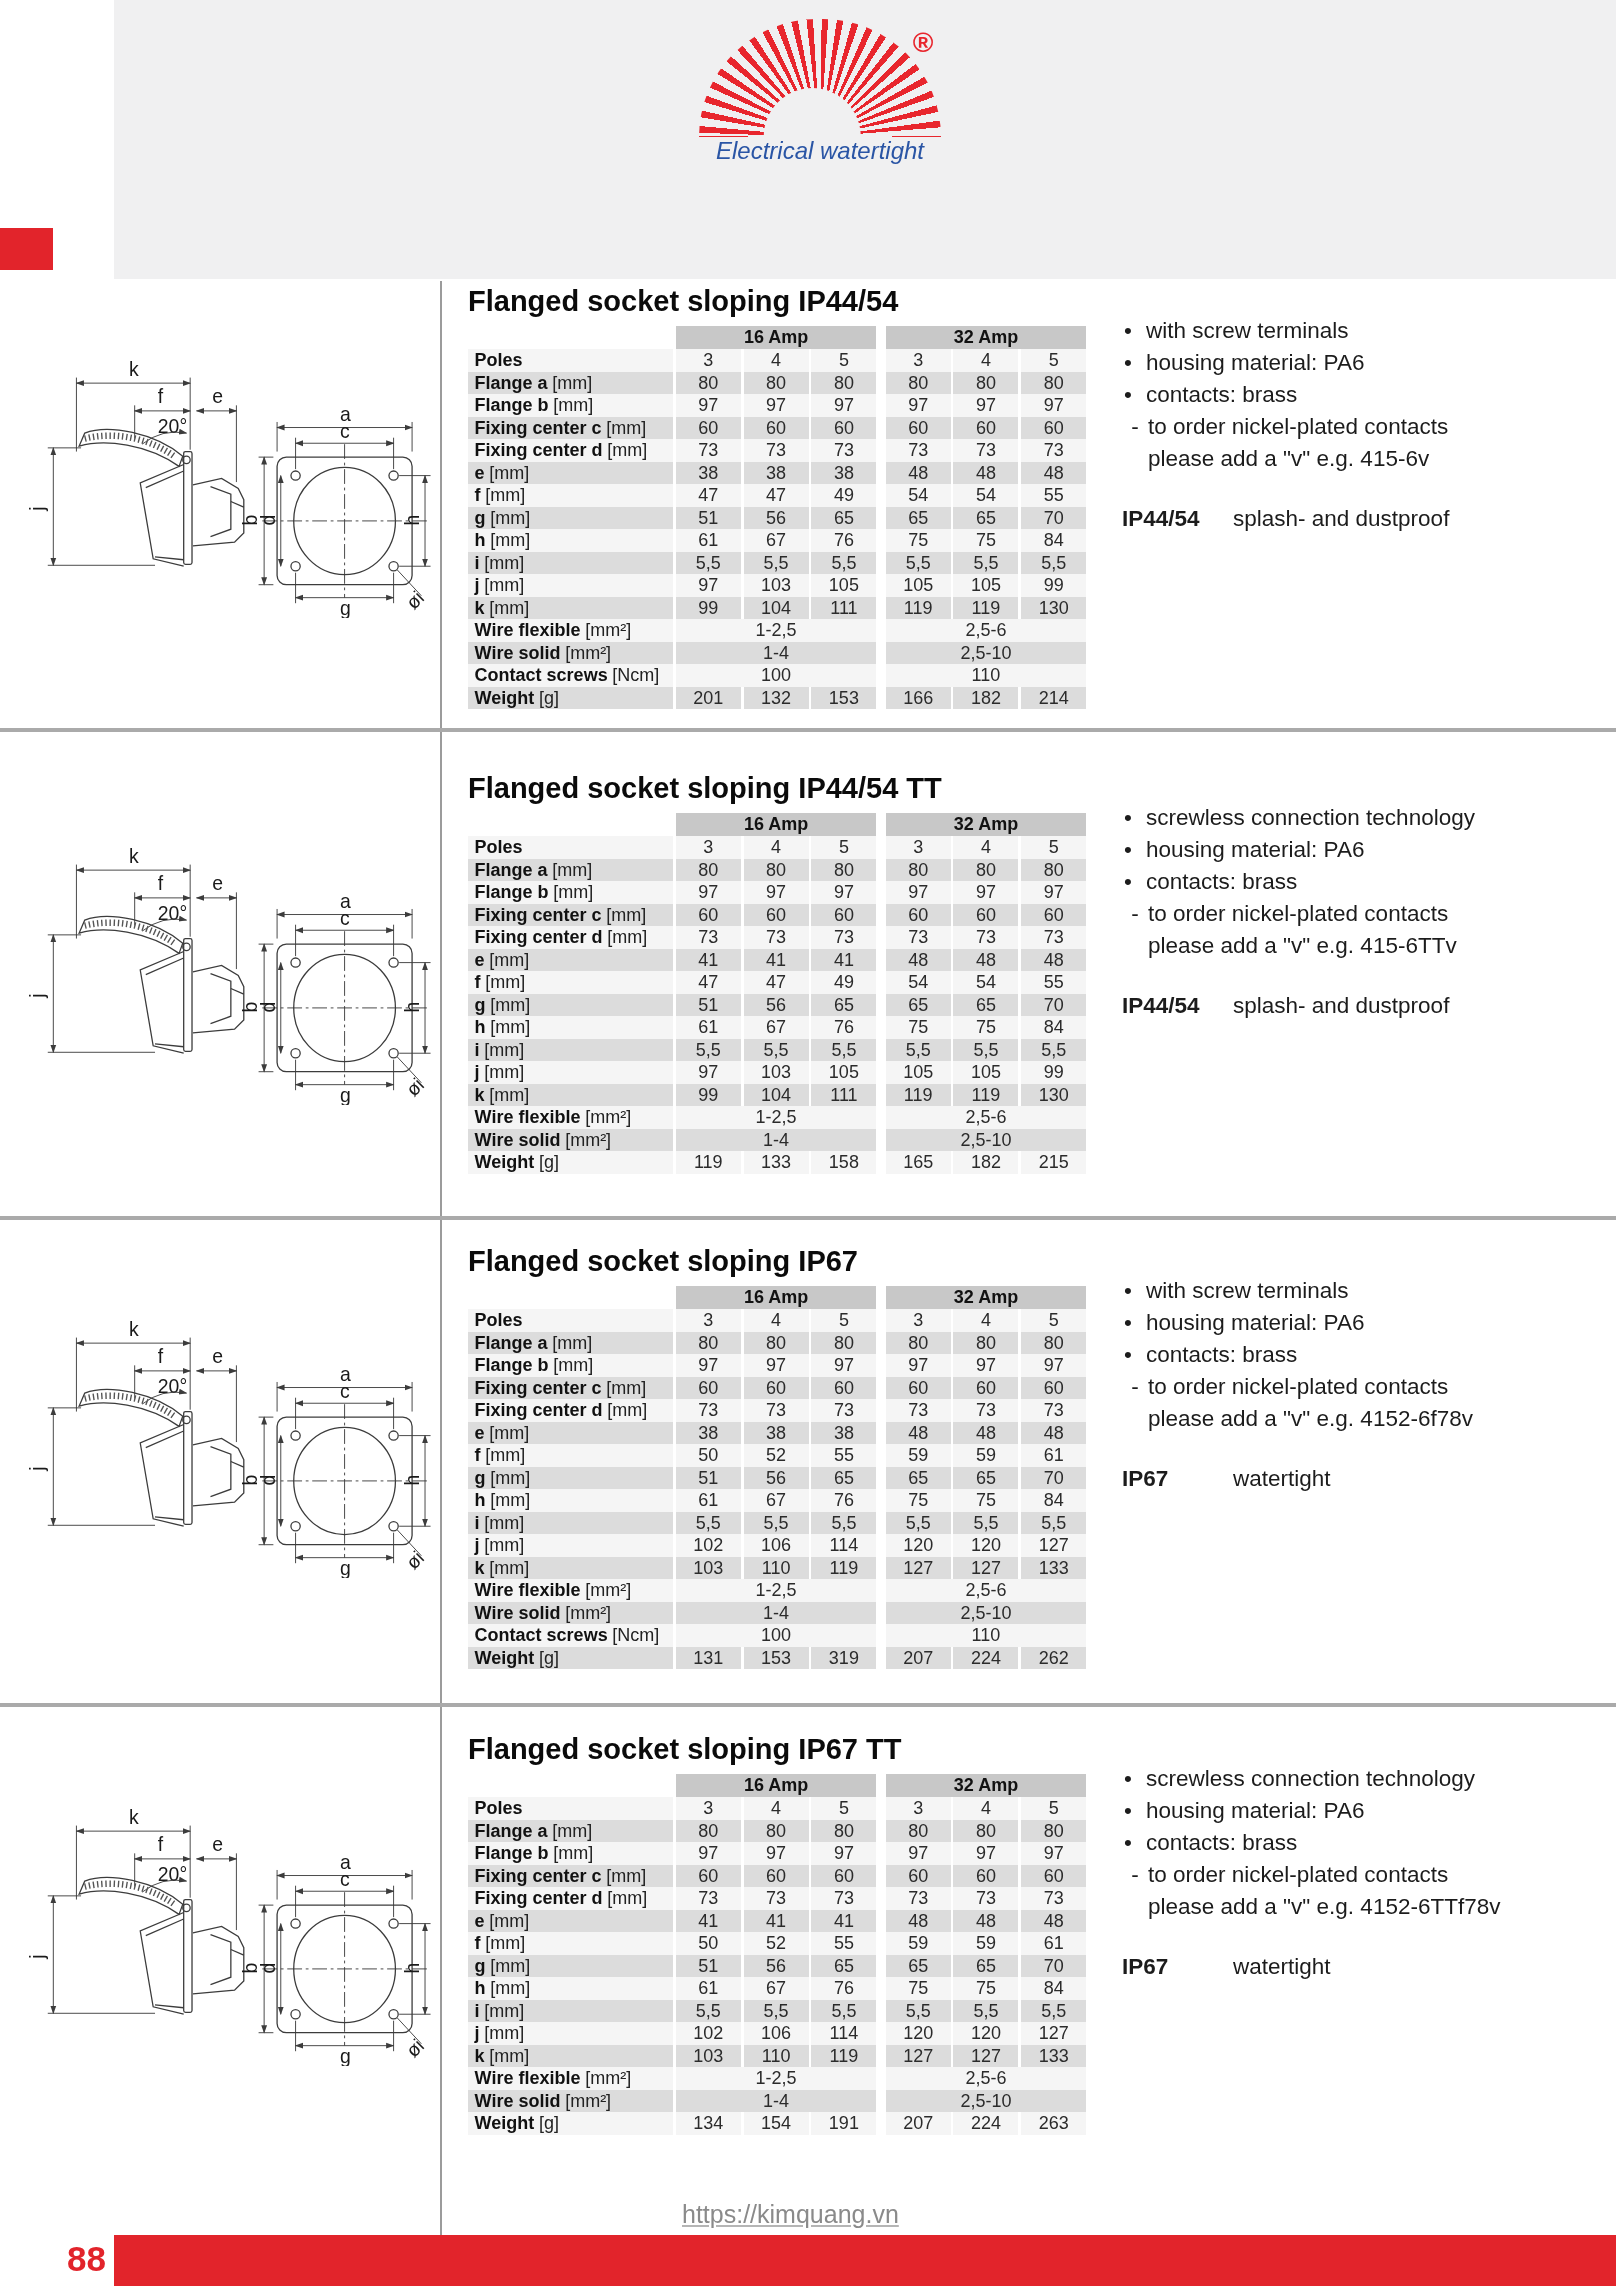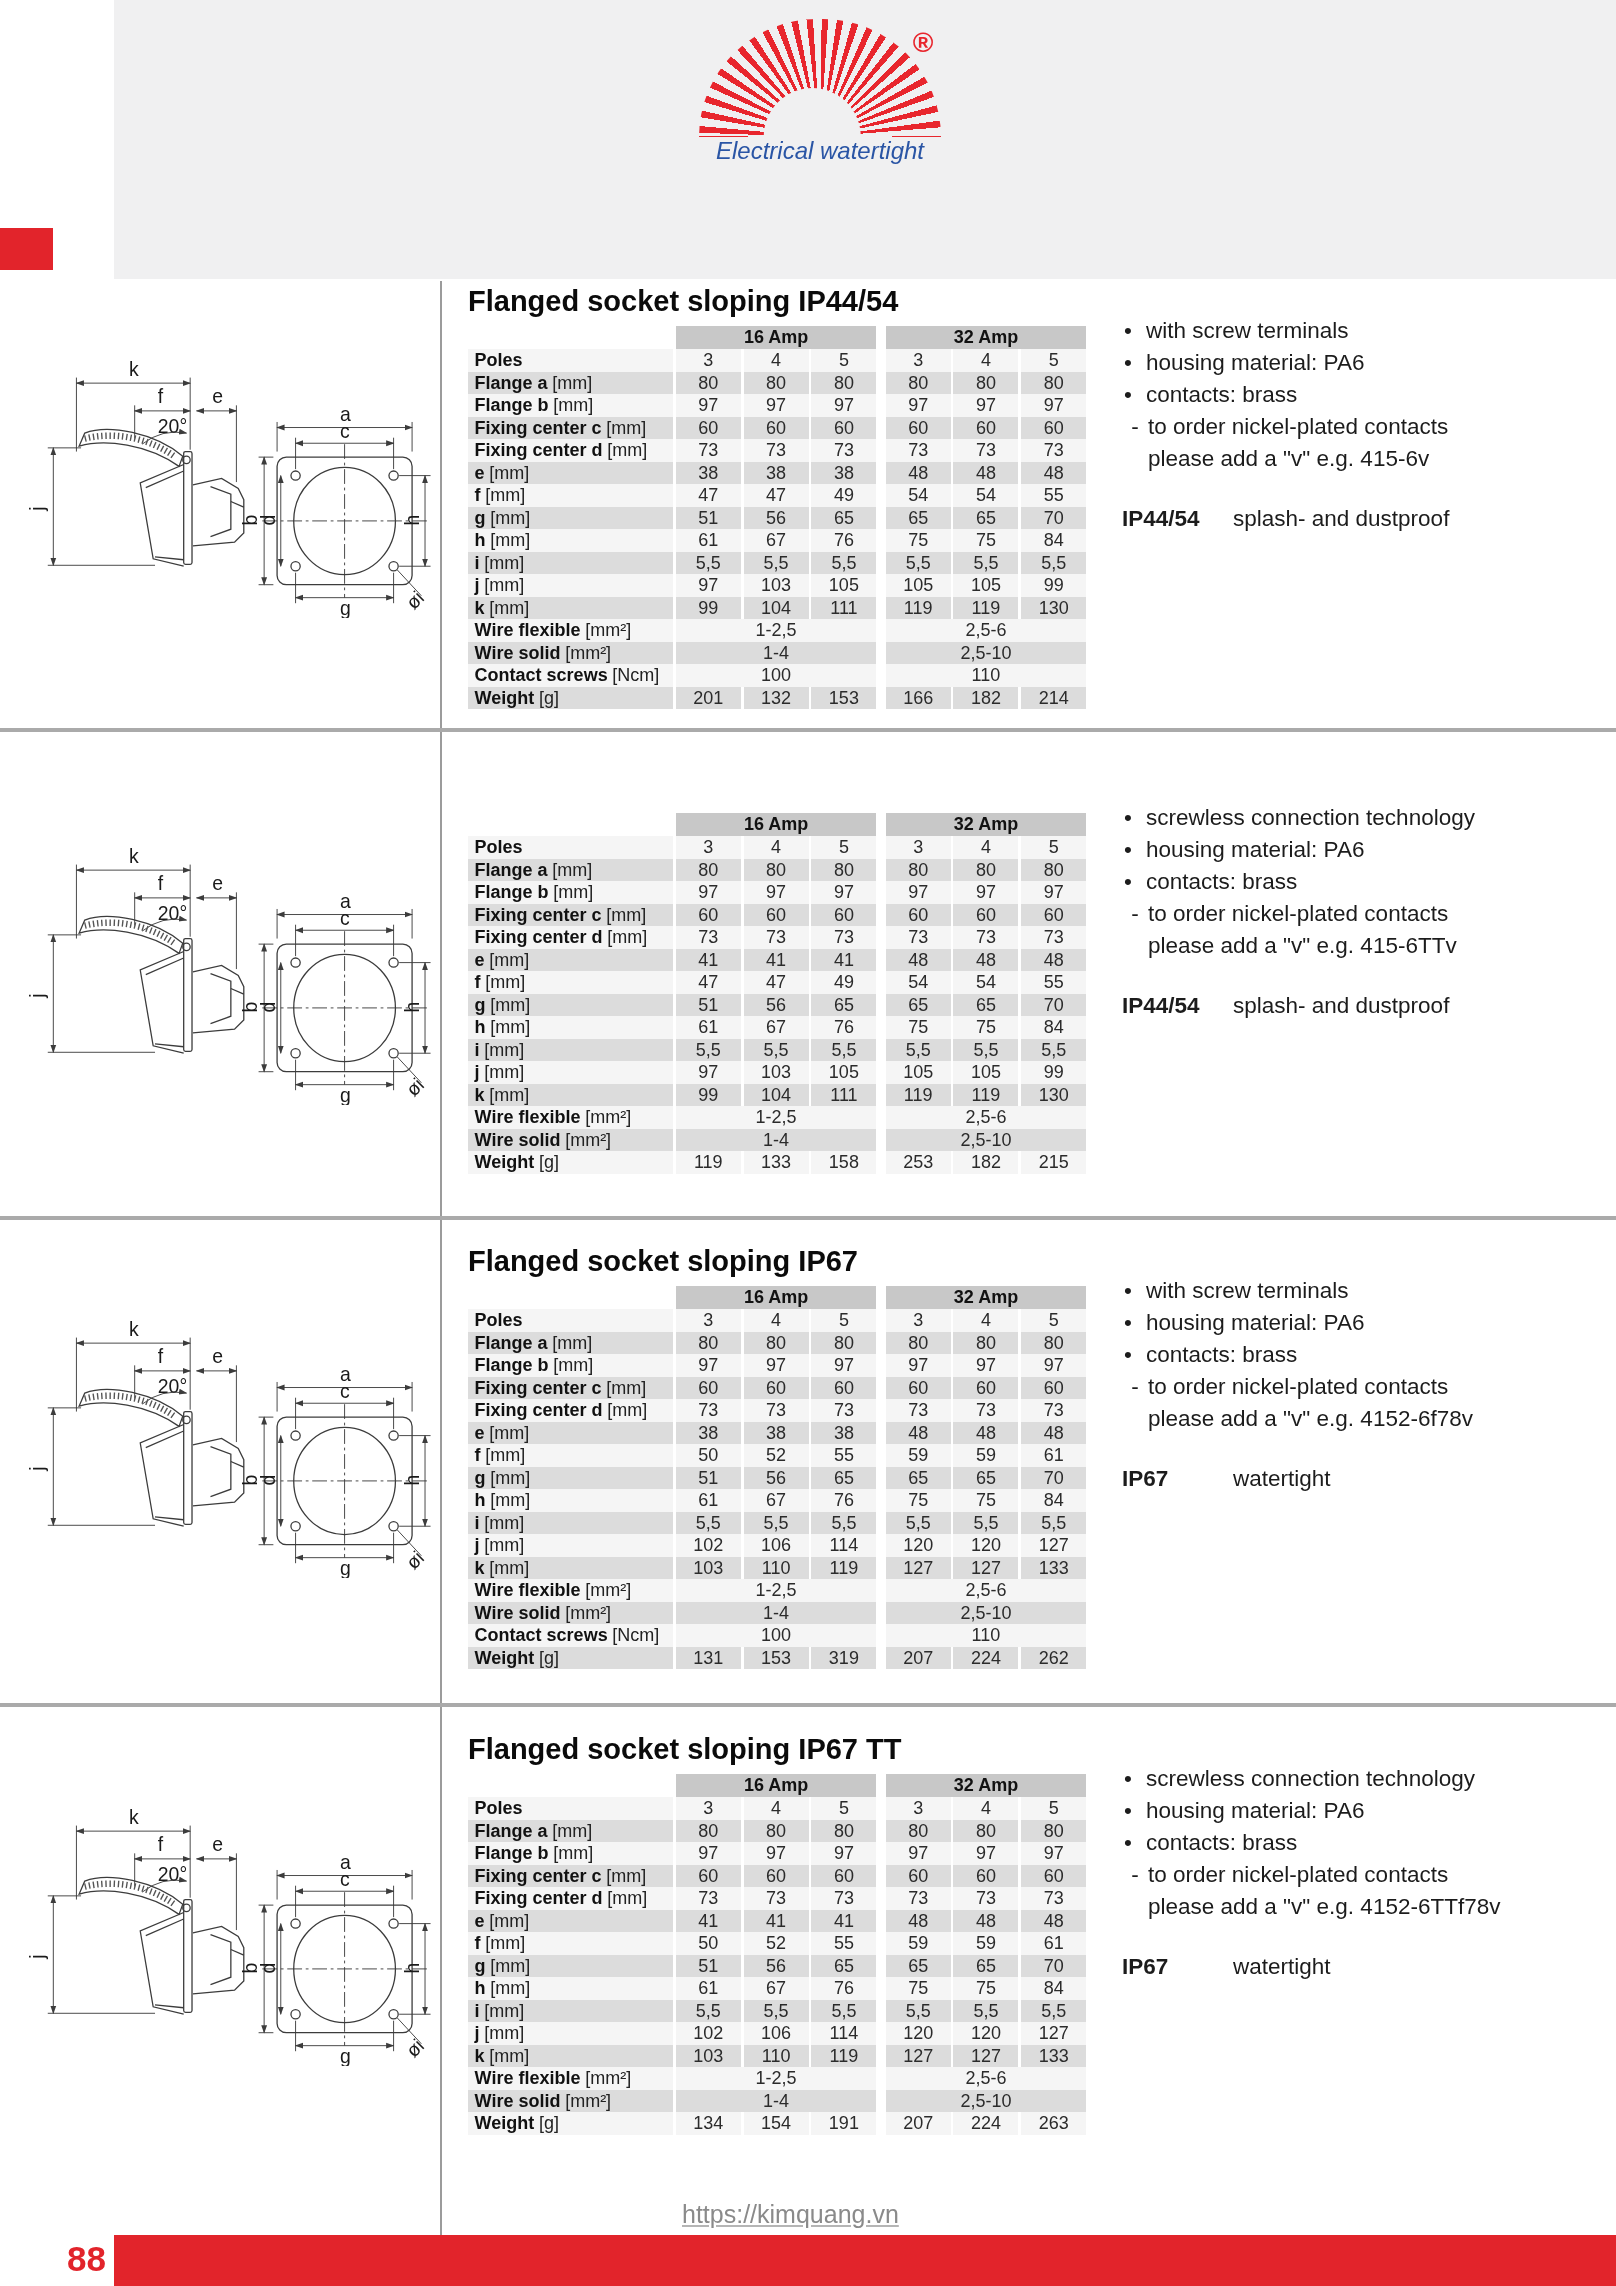--- a/index.html
+++ b/index.html
@@ -415,20 +415,21 @@
     <line class="dim" x1="432" y1="138" x2="432" y2="236" marker-start="url(#ar)" marker-end="url(#ar)"></line>
     <text class="dtxt" x="426" y="192" transform="rotate(-90 426 192)">h</text>
     <line class="dim" x1="292" y1="243" x2="292" y2="276"></line>
     <line class="dim" x1="398" y1="243" x2="398" y2="276"></line>
     <line class="dim" x1="292" y1="270" x2="398" y2="270" marker-start="url(#ar)" marker-end="url(#ar)"></line>
     <text class="dtxt" x="340" y="289">g</text>
     <line class="dim" x1="402" y1="240" x2="428" y2="268"></line>
     <text class="dtxt" x="420" y="284" transform="rotate(-45 420 284)">øi</text>
   </svg>
 </div>
+    <div class="sec-title">Flanged socket sloping IP44/54 TT</div>
     <div class="table">
         <div class="trow thead">
           <div class="hlabel" style="grid-column: 1;"></div>
           <div class="hgroup" style="grid-column: 2 / 5;">16 Amp</div>
           <div class="hgroup" style="grid-column: 6 / 9;">32 Amp</div>
         </div>
         <div class="trow light">
           <div class="lcell">
             <b>Poles</b>
           </div>
@@ -588,21 +589,21 @@
           <div class="vcell" style="grid-column: 6 / 9;">2,5-10</div>
         </div>
         <div class="trow light">
           <div class="lcell">
             <b>Weight</b>
             <span class="unit">[g]</span>
           </div>
           <div class="vcell" style="grid-column: 2;">119</div>
           <div class="vcell" style="grid-column: 3;">133</div>
           <div class="vcell" style="grid-column: 4;">158</div>
-          <div class="vcell" style="grid-column: 6;">253</div>
+          <div class="vcell" style="grid-column: 6;">165</div>
           <div class="vcell" style="grid-column: 7;">182</div>
           <div class="vcell" style="grid-column: 8;">215</div>
         </div>
       </div>
     <div class="bullets">
       <div class="b"><span>screwless connection technology</span></div>
       <div class="b"><span>housing material: PA6</span></div>
       <div class="b"><span>contacts: brass</span></div>
       <div class="note">
         <span class="dash">-</span>

